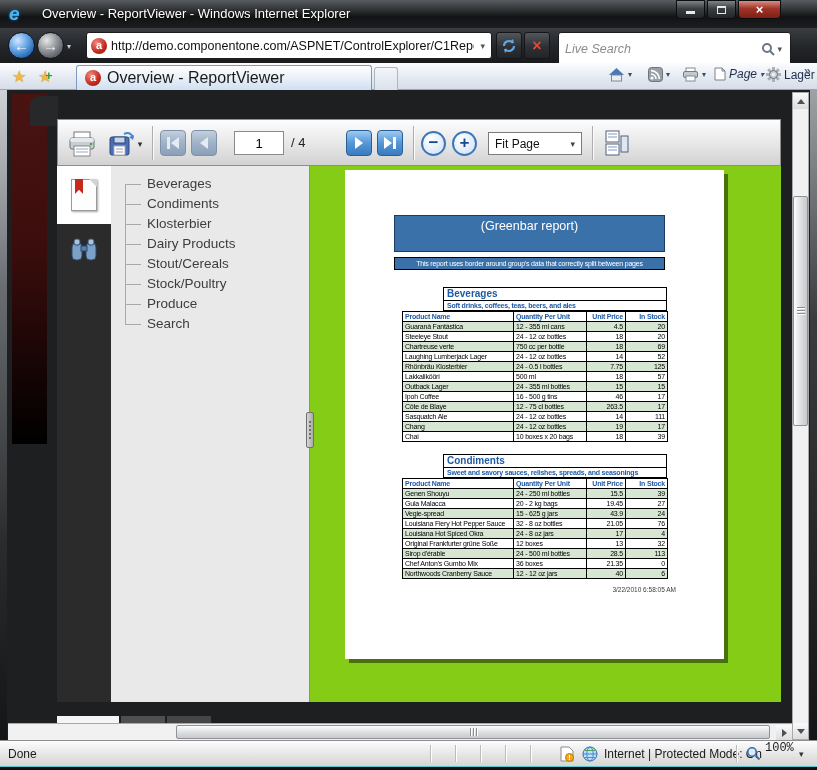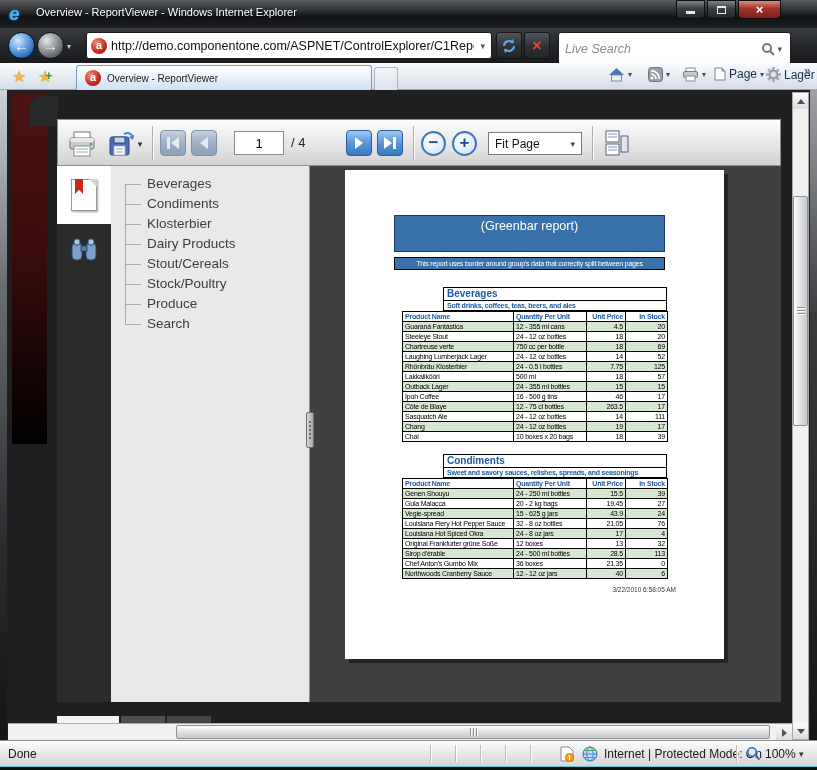--- a/index.html
+++ b/index.html
@@ -6,21 +6,21 @@
   html,body { width:817px; height:770px; overflow:hidden; }
   body { font-family:"Liberation Sans", sans-serif; background:#000; position:relative; }
   .abs { position:absolute; }
 
   
   .window { position:absolute; inset:0; width:817px; height:770px; background:#151617; }
   .titlebar { position:absolute; left:0; top:0; width:817px; height:28px;
     background:linear-gradient(180deg,#5a5d61 0%,#2a2c2e 40%,#121314 60%,#1c1e20 100%); }
   .ie-logo { position:absolute; left:9px; top:4px; width:20px; height:20px; color:#4db4f0;
     font-size:19px; font-weight:bold; font-style:italic; line-height:20px; text-shadow:0 0 3px #1a6eb5; }
-  .win-title { position:absolute; left:36px; top:6px; color:#fff; font-size:11px; text-shadow:0 1px 2px #000; }
+  .win-title { position:absolute; left:42px; top:6px; color:#fff; font-size:13px; text-shadow:0 1px 2px #000; }
   .winbtns { position:absolute; left:676px; top:0; display:flex; gap:2px; }
   .winbtn { width:29px; height:19px; border:1px solid #0c0d0e; border-radius:0 0 4px 4px;
     background:linear-gradient(180deg,#7e8287,#3b3e41 45%,#232527); display:flex; align-items:center; justify-content:center; }
   .winbtn.close { width:43px; background:linear-gradient(180deg,#d98e83,#a03328 45%,#7d1f16); }
   .glyph-min { width:9px; height:3px; background:#e8e8e8; margin-top:6px; }
   .glyph-max { width:9px; height:8px; border:1px solid #e8e8e8; border-top-width:2px; }
   .glyph-close { color:#fff; font-size:13px; font-weight:bold; line-height:13px; }
 
   
   .addressbar { position:absolute; left:0; top:28px; width:817px; height:35px;
@@ -48,21 +48,21 @@
 
   
   .tabbar { position:absolute; left:0; top:63px; width:817px; height:27px;
     background:linear-gradient(180deg,#fbfcfe,#e7ecf3 50%,#d6dde8); border-bottom:1px solid #9aa5b5; }
   .star { position:absolute; top:4px; font-size:16px; color:#f4b73f; text-shadow:0 0 1px #b07d10; }
   .addstar { position:absolute; top:4px; font-size:16px; color:#f4b73f; text-shadow:0 0 1px #b07d10; }
   .addstar .plus { position:absolute; left:7px; top:1px; color:#2f9e2f; font-size:13px; font-weight:bold; text-shadow:0 0 1px #fff; }
   .ietab { position:absolute; left:76px; top:2px; width:296px; height:25px;
     background:linear-gradient(180deg,#ffffff,#e9f0f9 50%,#cfdff2); border:1px solid #7e99bd; border-bottom:0;
     border-radius:3px 3px 0 0; display:flex; align-items:center; padding:0 8px; gap:6px; }
-  .ietab-label { font-size:10px; color:#1b1b1b; }
+  .ietab-label { font-size:16px; color:#1b1b1b; }
   .ietab-stub { position:absolute; left:374px; top:4px; width:24px; height:23px;
     background:linear-gradient(180deg,#f2f5f9,#dbe2ec); border:1px solid #aab6c6; border-bottom:0; border-radius:3px 3px 0 0; }
   .cmd { position:absolute; top:4px; display:flex; align-items:center; gap:3px; font-size:12px; color:#1d2f4d; }
   .cmd .caret { font-size:8px; color:#3c4c66; }
   .chevron { position:absolute; left:804px; top:1px; color:#54master,#5a6b84; color:#5a6b84; font-size:12px; font-weight:bold; }
 
   
   .content { position:absolute; left:0; top:90px; width:817px; height:650px; background:#1e1f20; }
   .edge-l { position:absolute; left:0; top:0; width:7px; height:650px;
     background:linear-gradient(180deg,#cfd3d8,#6a6e72 30%,#2a2b2d 70%,#141516); }
@@ -89,21 +89,21 @@
   .pagetotal { position:absolute; left:233px; top:15px; font-size:13px; color:#222; }
   .zoomcircle { position:absolute; top:11px; width:25px; height:25px; border-radius:50%;
     border:2px solid #3e76ba; background:radial-gradient(circle at 35% 30%,#ffffff,#dde9f7 70%,#cfe0f2);
     color:#17498c; font-size:17px; font-weight:bold; text-align:center; line-height:20px; }
   .fitselect { position:absolute; left:430px; top:12px; width:94px; height:23px; background:#fff;
     border:1px solid #7a7a7a; display:flex; align-items:center; padding:0 6px; font-size:12px; color:#111; }
   .fitselect .caret { margin-left:auto; font-size:9px; color:#444; }
   .drop-caret { font-size:9px; color:#333; margin-left:2px; }
 
   
-  .vbody { position:absolute; left:57px; top:76px; width:724px; height:536px; background:#404040; }
+  .vbody { position:absolute; left:57px; top:76px; width:724px; height:536px; background:#84cc16; }
   .tabstrip { position:absolute; left:0; top:0; width:54px; height:536px; background:#2b2b2b; }
   .striptab-active { position:absolute; left:0; top:0; width:54px; height:58px; background:#fff;
     display:flex; align-items:center; justify-content:center; }
   .striptab-search { position:absolute; left:0; top:62px; width:54px; height:44px;
     display:flex; align-items:center; justify-content:center; }
   .bkpage { position:relative; width:26px; height:32px; background:#fdfdfd; border:1px solid #9a9a9a;
     box-shadow:1px 1px 2px rgba(0,0,0,.35); }
   .bkpage .fold { position:absolute; right:-1px; top:-1px; width:0; height:0;
     border-left:8px solid transparent; border-top:8px solid #d3d3d3; }
   .bkpage .ribbon { position:absolute; left:3px; top:-1px; width:8px; height:15px; background:#c8271b;
@@ -247,21 +247,21 @@
         <span class="caret">▾</span>
     </div>
     <div class="cmd" style="left:682px;">
       <svg width="17" height="15" viewBox="0 0 17 15">
         <rect x="4" y="1" width="9" height="4" fill="#fff" stroke="#868c94"></rect>
         <rect x="1.5" y="4.5" width="14" height="6" rx="1.5" fill="#c3c9d1" stroke="#767c84"></rect>
         <rect x="4" y="9" width="9" height="5" fill="#fff" stroke="#868c94"></rect>
       </svg>
         <span class="caret">▾</span>
     </div>
-    <div class="cmd" style="left:714px;">
+    <div class="cmd" style="left:714px;font-style:italic;">
       <svg width="12" height="14" viewBox="0 0 12 14">
         <path d="M1 1h7l3 3v9H1z" fill="#fff" stroke="#7a828e"></path>
         <path d="M8 1l3 3H8z" fill="#d7dde5" stroke="#7a828e"></path>
       </svg>
       <span>Page</span>
       <span class="caret">▾</span>
     </div>
     <div class="cmd" style="left:766px;">
       <svg width="15" height="15" viewBox="0 0 15 15">
         <rect x="6" y="0" width="3" height="15" fill="#aab0b8"></rect>
@@ -656,17 +656,17 @@
       </svg>
     </span>
     <span class="abs" style="left:604px;top:6px;">Internet | Protected Mode: On</span>
     <span class="statussep" style="left:736px;"></span>
     <span class="abs" style="left:746px;top:5px;">
       <svg width="15" height="15" viewBox="0 0 15 15">
         <circle cx="6" cy="6" r="4.2" fill="#dceaf8" stroke="#3a6ea5" stroke-width="1.6"></circle>
         <line x1="9.5" y1="9.5" x2="13.5" y2="13.5" stroke="#3a6ea5" stroke-width="2"></line>
       </svg>
     </span>
-    <span class="abs" style="left:765px;top:6px;">100%</span>
+    <span class="abs" style="left:765px;top:0;font-family:Liberation Mono, monospace;">100%</span>
     <span class="abs" style="left:799px;top:8px;font-size:9px;color:#333;">▾</span>
   </div>
   <div class="bottomedge"></div>
 </div>
 
 </body></html>

